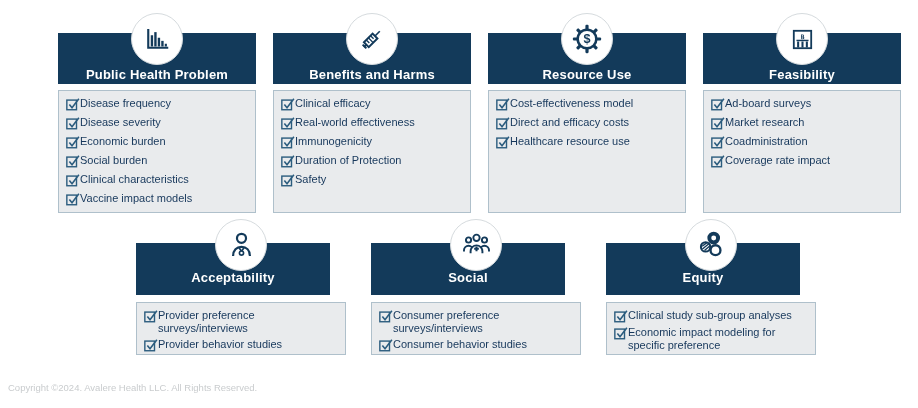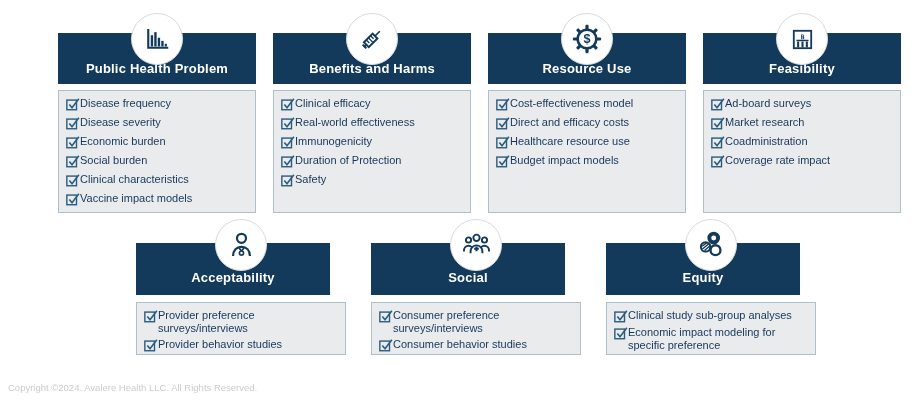--- a/index.html
+++ b/index.html
@@ -11,21 +11,21 @@
   .canvas{position:relative;width:918px;height:408px;background:#fff;overflow:hidden;
           font-family:"Liberation Sans",sans-serif;}
   .panel{position:absolute;}
   .panel.row1{width:198px;top:13px;height:202px;}
   .panel.row2{width:210px;top:219px;height:137px;}
   .icon-circle{position:absolute;top:0;left:50%;transform:translateX(-50%);
     width:52px;height:52px;border-radius:50%;background:#fff;border:1px solid var(--circle-border);
     display:flex;align-items:center;justify-content:center;z-index:2;box-sizing:border-box;}
   .panel-header{position:absolute;left:0;background:var(--header-bg);
     display:flex;align-items:flex-end;justify-content:center;box-sizing:border-box;z-index:1;}
-  .panel.row1 .panel-header{top:20px;width:198px;height:51px;padding-bottom:8px;}
+  .panel.row1 .panel-header{top:20px;width:198px;height:51px;padding-bottom:2px;}
   .panel.row2 .panel-header{top:24px;width:194px;height:52px;padding-bottom:10px;justify-content:center;}
   .panel-title{color:#fff;font-size:13px;font-weight:bold;letter-spacing:.2px;}
   .panel-body{position:absolute;left:0;background:var(--panel-bg);
     border:1px solid var(--panel-border);box-sizing:border-box;padding:5px 6px 4px 7px;}
   .panel.row1 .panel-body{top:77px;width:198px;height:123px;}
   .panel.row2 .panel-body{top:83px;width:210px;height:53px;}
   .item{display:flex;align-items:flex-start;gap:0;margin-top:5px;}
   .item:first-child{margin-top:1px;}
   .panel.row2 .item{margin-top:3px;}
   .panel.row2 .item:first-child{margin-top:1px;}
@@ -221,29 +221,20 @@
   </div>
           <div class="item">
     <span class="checkbox">
               <svg viewBox="0 0 20 20" width="14" height="14">
                 <rect x="1.2" y="4.4" width="13.8" height="13.8" fill="none" stroke="#2B5C7E" stroke-width="2"></rect>
                 <path d="M4.8 10.8 L8.6 15.4 L18.4 2.6" fill="none" stroke="#2B5C7E" stroke-width="2.3"></path>
               </svg>
             </span>
     <span class="item-label">Healthcare resource use</span>
   </div>
-          <div class="item">
-    <span class="checkbox">
-              <svg viewBox="0 0 20 20" width="14" height="14">
-                <rect x="1.2" y="4.4" width="13.8" height="13.8" fill="none" stroke="#2B5C7E" stroke-width="2"></rect>
-                <path d="M4.8 10.8 L8.6 15.4 L18.4 2.6" fill="none" stroke="#2B5C7E" stroke-width="2.3"></path>
-              </svg>
-            </span>
-    <span class="item-label">Budget impact models</span>
-  </div>
         </div>
   </div>
       <div class="panel row1" style="left: 703px;">
     <div class="icon-circle">
       <span class="icon">
             <svg viewBox="0 0 24 24" width="29" height="29" fill="none" stroke="#133A5A">
               <rect x="4.8" y="4.8" width="14.4" height="14.4" stroke-width="1.5"></rect>
               <text x="12" y="11.2" text-anchor="middle" font-size="5.2" font-weight="bold" fill="#133A5A" stroke="none" font-family="Liberation Sans, sans-serif">℞</text>
               <path d="M7 12.8 H17" stroke-width="1.2"></path>
               <path d="M8.4 13.6 V18.6 M12 13.6 V18.6 M15.6 13.6 V18.6" stroke-width="1.7"></path>

